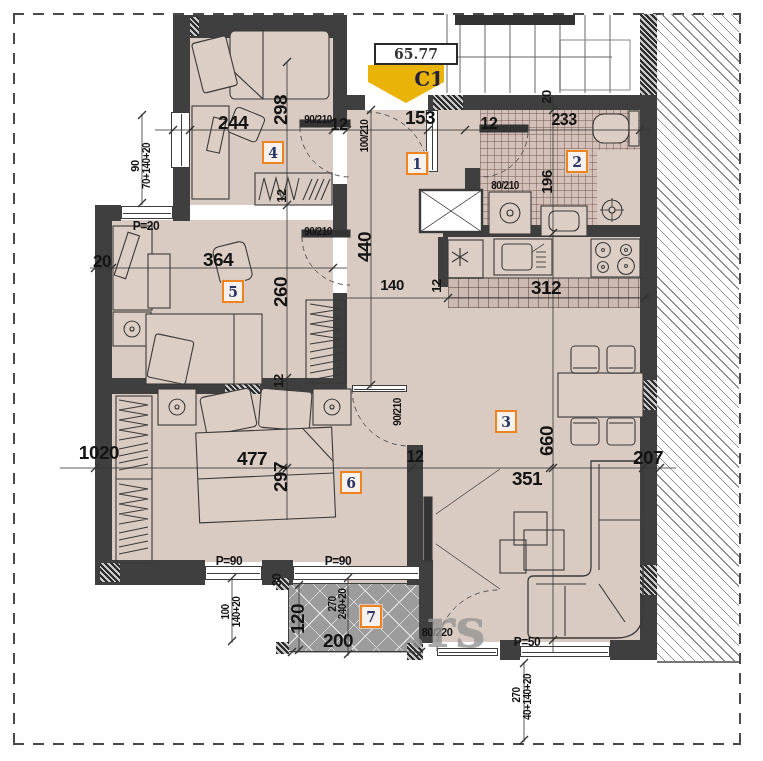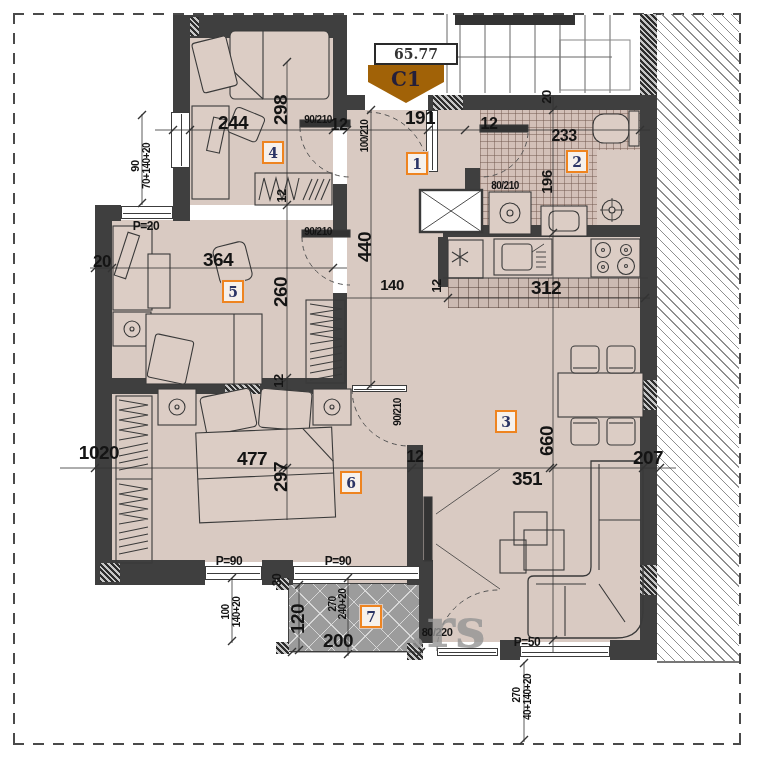--- a/index.html
+++ b/index.html
@@ -24,23 +24,23 @@
   .dash-h{position:absolute;height:2px;background:repeating-linear-gradient(90deg,#4a4a4a 0 11px,transparent 11px 20px)}
   .dash-v{position:absolute;width:2px;background:repeating-linear-gradient(180deg,#4a4a4a 0 11px,transparent 11px 20px)}
   .lbl{position:absolute;white-space:nowrap;color:#141414;font-weight:600;letter-spacing:-.5px;line-height:1}
   .badge{position:absolute;width:22px;height:23px;margin-left:-11px;margin-top:-12px;
      border:2px solid #ee8420;background:#f6f1ec;box-sizing:border-box;box-shadow:0 0 0 1px #d9cac2;
      display:flex;align-items:center;justify-content:center;
      font-family:"DejaVu Serif",serif;font-weight:700;font-size:14px;color:#2b3566}
   .tag-area{position:absolute;left:374px;top:43px;width:84px;height:22px;background:#fff;
      border:2px solid #2a2a2a;box-sizing:border-box;display:flex;align-items:center;justify-content:center;
      font-family:"DejaVu Serif",serif;font-weight:600;font-size:14px;color:#333}
-  .tag-ribbon{position:absolute;left:368px;top:65px;width:76px;height:38px;background:#a16207;
+  .tag-ribbon{position:absolute;left:368px;top:65px;width:76px;height:38px;background:#eab308;
      clip-path:polygon(0 0,100% 0,100% 45%,50% 100%,0 45%);
-     display:flex;justify-content:center;
+     display:flex;justify-content:flex-end;
      font-family:"DejaVu Serif",serif;font-weight:700;font-size:20px;color:#241f3a}
   .wm{position:absolute;left:406px;top:596px;display:flex;align-items:baseline;pointer-events:none}
   .wm-brand{font-family:"DejaVu Serif",serif;font-style:italic;font-weight:700;font-size:88px;
      letter-spacing:-3px;color:rgba(242,166,92,.55);-webkit-text-stroke:2.5px rgba(224,126,38,.85)}
   .wm-tld{font-family:"DejaVu Serif",serif;font-weight:700;font-size:54px;margin-left:2px;
      color:rgba(148,148,148,.8)}
   svg{position:absolute;left:0;top:0}
 </style>
 </head>
 <body>
@@ -240,23 +240,23 @@
         M228,582 l8,-8 M228,645 l8,-8
         M520,667 l8,-8 M520,744 l8,-8
         M138,119 l8,-8 M138,207 l8,-8"></path>
     </g>
   </svg>
 
   <div id="labels">
       <span class="lbl" style="left: 233px; top: 122px; font-size: 19px; transform: translate(-50%, -50%);">244</span>
       <span class="lbl" style="left: 280px; top: 110px; font-size: 19px; transform: translate(-50%, -50%) rotate(-90deg);">298</span>
       <span class="lbl" style="left: 339px; top: 125px; font-size: 16px; transform: translate(-50%, -50%);">12</span>
-      <span class="lbl" style="left: 420px; top: 117px; font-size: 19px; transform: translate(-50%, -50%);">191</span>
+      <span class="lbl" style="left: 420px; top: 117px; font-size: 19px; transform: translate(-50%, -50%);">153</span>
       <span class="lbl" style="left: 489px; top: 124px; font-size: 16px; transform: translate(-50%, -50%);">12</span>
-      <span class="lbl" style="left: 564px; top: 120px; font-size: 16px; transform: translate(-50%, -50%); margin-top: 16px;">233</span>
+      <span class="lbl" style="left: 564px; top: 120px; font-size: 16px; transform: translate(-50%, -50%);">233</span>
       <span class="lbl" style="left: 546px; top: 97px; font-size: 13px; transform: translate(-50%, -50%) rotate(-90deg);">20</span>
       <span class="lbl" style="left: 318px; top: 120px; font-size: 10px; transform: translate(-50%, -50%);">90/210</span>
       <span class="lbl" style="left: 365px; top: 136px; font-size: 10px; transform: translate(-50%, -50%) rotate(-90deg);">100/210</span>
       <span class="lbl" style="left: 505px; top: 142px; font-size: 10px; transform: translate(-50%, -50%); margin-top: 44px;">80/210</span>
       <span class="lbl" style="left: 546px; top: 182px; font-size: 15px; transform: translate(-50%, -50%) rotate(-90deg);">196</span>
       <span class="lbl" style="left: 135px; top: 166px; font-size: 11px; transform: translate(-50%, -50%) rotate(-90deg);">90</span>
       <span class="lbl" style="left: 147px; top: 166px; font-size: 10px; transform: translate(-50%, -50%) rotate(-90deg);">70+140+20</span>
       <span class="lbl" style="left: 146px; top: 226px; font-size: 12px; transform: translate(-50%, -50%);">P=20</span>
       <span class="lbl" style="left: 102px; top: 261px; font-size: 17px; transform: translate(-50%, -50%);">20</span>
       <span class="lbl" style="left: 218px; top: 259px; font-size: 19px; transform: translate(-50%, -50%);">364</span>

